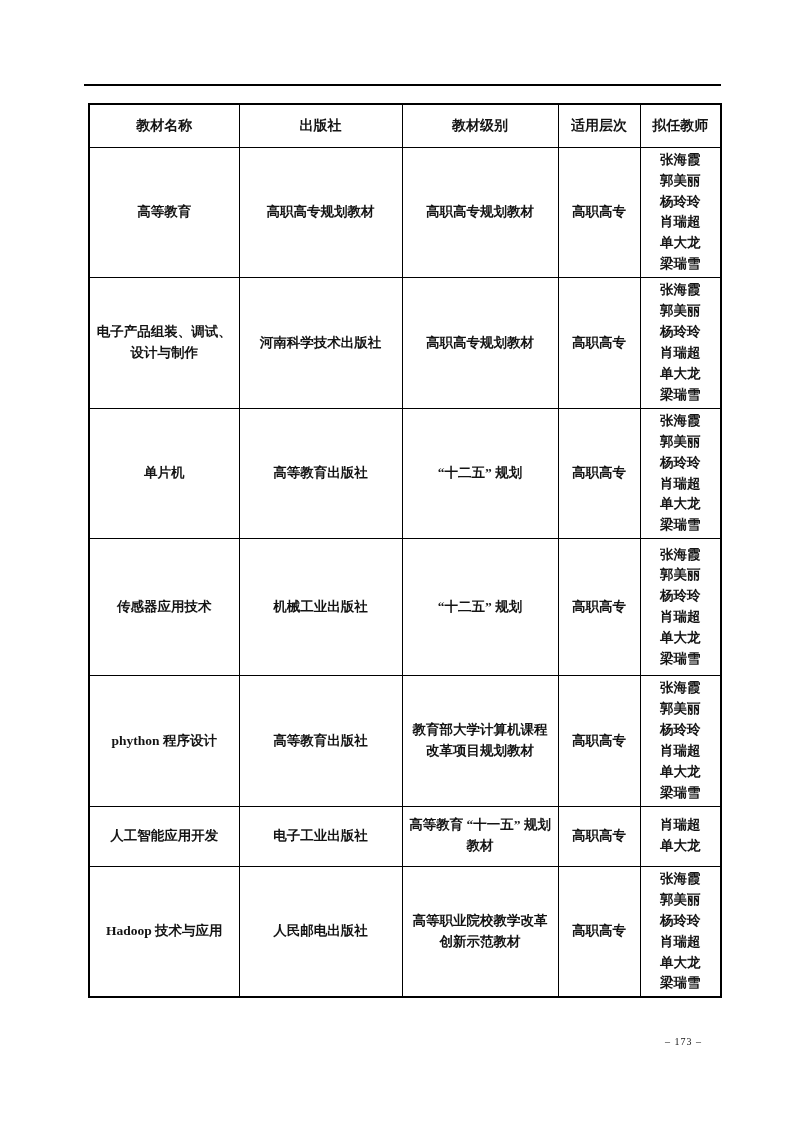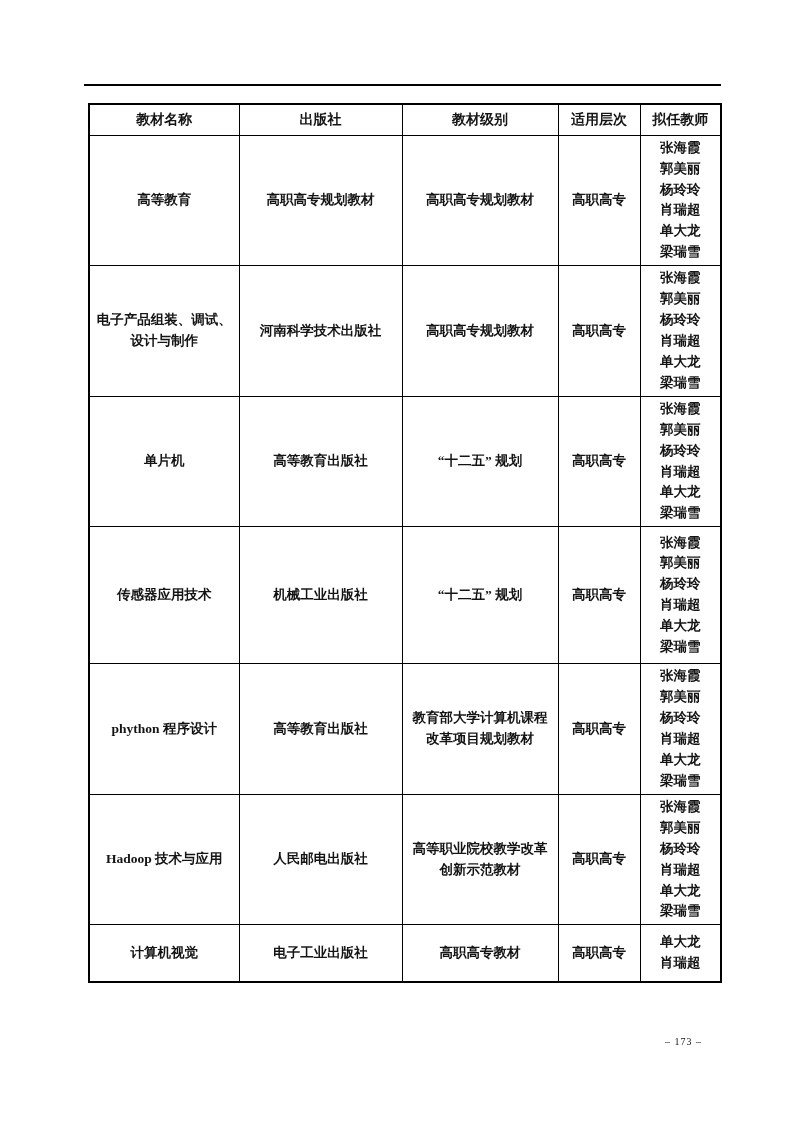--- a/index.html
+++ b/index.html
@@ -50,21 +50,21 @@
     font-weight: bold;
     text-align: center;
     vertical-align: middle;
     padding: 2px 6px;
     line-height: 1.55;
     overflow: hidden;
   }
   table.doc-table th {
     font-weight: bold;
     font-size: 14px;
-    padding: 4px 4px;
+    padding: 10px 4px;
   }
   tr.hr  { height: 28px; }
   tr.r1  { height: 120px; }
   tr.r2  { height: 120px; }
   tr.r3  { height: 126px; }
   tr.r4  { height: 137px; }
   tr.r5  { height: 128px; }
   tr.r6  { height: 60px;  }
   tr.r7  { height: 126px; }
   tr.r8  { height: 57px;  }
@@ -170,38 +170,38 @@
         <td>高等教育出版社</td>
         <td class="level-left">教育部大学计算机课程改革项目规划教材</td>
         <td>高职高专</td>
         <td class="teachers">张海霞
 郭美丽
 杨玲玲
 肖瑞超
 单大龙
 梁瑞雪</td>
       </tr>
+      <tr class="r6">
+        <td>人工智能应用开发</td>
+        <td>电子工业出版社</td>
+        <td class="level-left">高等教育 “十一五” 规划教材</td>
+        <td>高职高专</td>
+        <td class="teachers">肖瑞超
+单大龙</td>
+      </tr>
       <tr class="r7">
         <td>Hadoop 技术与应用</td>
         <td>人民邮电出版社</td>
         <td class="level-left">高等职业院校教学改革创新示范教材</td>
         <td>高职高专</td>
         <td class="teachers">张海霞
 郭美丽
 杨玲玲
 肖瑞超
 单大龙
 梁瑞雪</td>
       </tr>
-      <tr class="r8">
-        <td>计算机视觉</td>
-        <td>电子工业出版社</td>
-        <td>高职高专教材</td>
-        <td>高职高专</td>
-        <td class="teachers">单大龙
-肖瑞超</td>
-      </tr>
     </tbody>
   </table>
 
   <div class="page-number">– 173 –</div>
 
 </div>
 
 </body></html>

